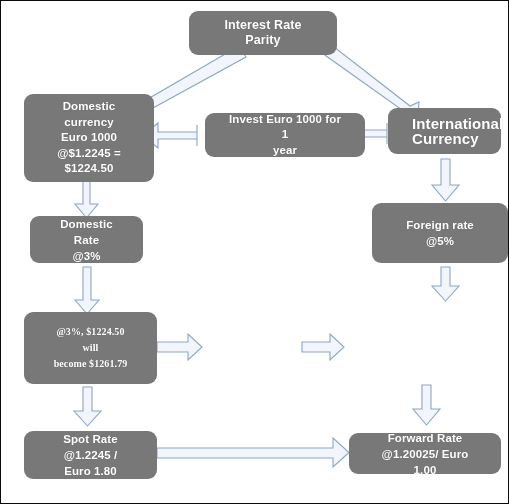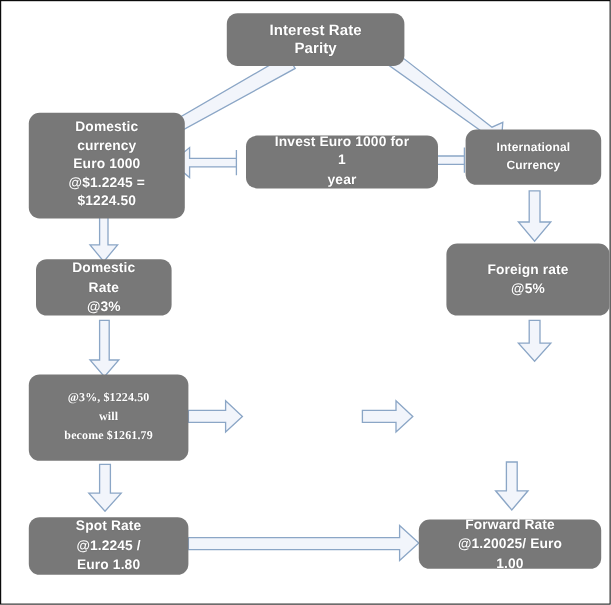--- a/index.html
+++ b/index.html
@@ -107,21 +107,21 @@
 Euro 1000
 @$1.2245 =
 $1224.50</span>
     </div>
 
     <div class="node" style="left:188px;top:108px;width:160px;height:44px;font-size:11.5px;line-height:15.5px;margin-left:12px;">
       <span class="txt">Invest Euro 1000 for 1
 year</span>
     </div>
 
-    <div class="node" style="left:383px;top:103px;width:113px;height:46px;font-size:10px;line-height:15.5px;">
+    <div class="node" style="left:383px;top:103px;width:113px;height:46px;font-size:15px;line-height:15.5px;">
       <span class="txt">International
 Currency</span>
     </div>
 
     <div class="node" style="left:25px;top:211px;width:113px;height:47px;font-size:11.5px;line-height:16px;">
       <span class="txt">Domestic Rate
 @3%</span>
     </div>
 
     <div class="node" style="left:367px;top:198px;width:136px;height:60px;font-size:11.5px;line-height:16px;">

